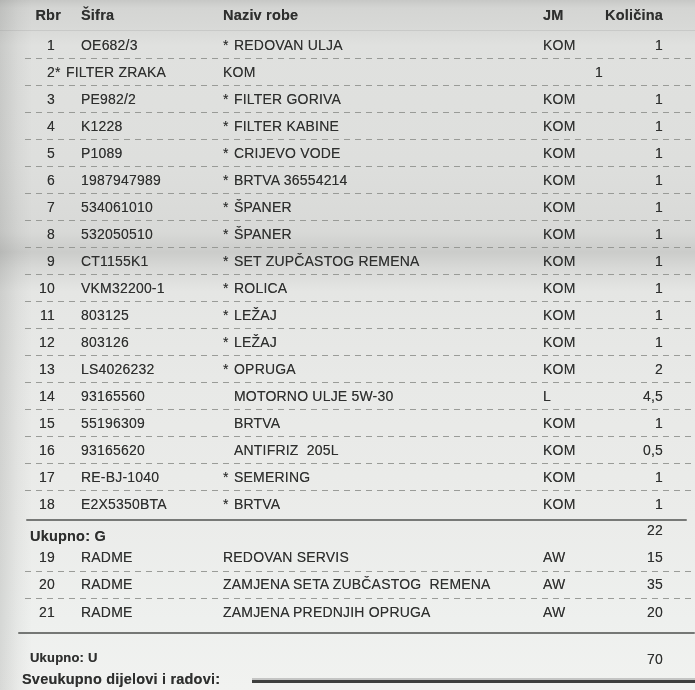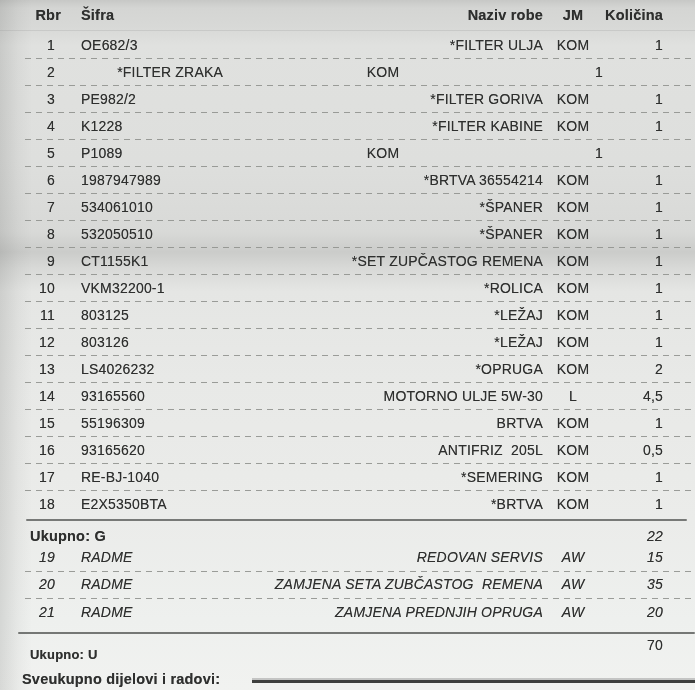--- a/index.html
+++ b/index.html
@@ -31,41 +31,41 @@
     grid-template-columns:55px 168px 320px 60px 60px;
     align-items:center;
     position:relative;
     font-size:14px;
     letter-spacing:.2px;
     text-shadow:0 0 .5px rgba(46,47,46,.55);
   }
   .c{min-height:1em;}
   .rbr{text-align:right;}
   .sifra{padding-left:26px;}
-  .naziv{white-space:pre;text-align:right;}
-  .jm{text-align:center;}
+  .naziv{white-space:pre;}
+  .jm{text-align:left;}
   .qty{text-align:right;}
   .star{display:inline-block;width:11px;}
   .header-row{height:30px;font-weight:bold;font-size:14.5px;border-bottom:1px solid rgba(150,152,150,.25);}
   .header-row .rbr{margin-right:-6px;}
   .part-row{height:27px;}
-  .labor-row{height:27.5px;font-style:italic;}
+  .labor-row{height:27.5px;}
   .sep::after{
     content:"";position:absolute;left:25px;right:0;bottom:-1px;height:1px;
     background:repeating-linear-gradient(to right,#91938f 0 6px,transparent 6px 11px);
     opacity:.9;
   }
   .hr{height:2px;background:#636563;margin:2px 8px 0 26px;border-radius:1px;opacity:.85;}
   .hr2{height:2px;background:#5f615f;margin:6px 0 0 18px;border-radius:1px;opacity:.85;}
   .subtotal{height:22px;}
   .subtotal .label{grid-column:1/4;padding-left:30px;font-weight:bold;font-size:14.5px;align-self:end;line-height:14px;}
-  .subtotal .qty{grid-column:5;align-self:start;margin-top:7px;font-style:italic;}
+  .subtotal .qty{grid-column:5;align-self:start;margin-top:1px;}
   .subtotal-u{height:28px;}
   .subtotal-u .label{grid-column:1/4;padding-left:30px;font-weight:bold;font-size:13px;align-self:end;line-height:15px;}
-  .subtotal-u .qty{grid-column:5;align-self:start;margin-top:3px;}
+  .subtotal-u .qty{grid-column:5;align-self:start;margin-top:17px;}
   .grand-row{position:relative;height:27px;padding-left:22px;padding-top:9px;box-sizing:border-box;
     font-weight:bold;font-size:14.5px;letter-spacing:.2px;text-shadow:0 0 .5px rgba(46,47,46,.55);}
   .grand-line{position:absolute;left:252px;right:0;top:18px;height:3px;background:#3e3f3e;
     box-shadow:0 -2px 0 rgba(62,63,62,.25);}
 </style>
 </head>
 <body>
 
 <div class="sheet">
 
@@ -73,21 +73,21 @@
     <div class="c rbr">Rbr</div>
     <div class="c sifra">Šifra</div>
     <div class="c naziv">Naziv robe</div>
     <div class="c jm">JM</div>
     <div class="c qty">Količina</div>
   </div>
 
   <div class="row part-row sep">
     <div class="c rbr">1</div>
     <div class="c sifra">OE682/3</div>
-    <div class="c naziv"><span class="star">*</span><span>FILTER ULJA</span></div>
+    <div class="c naziv"><span class="star">*</span><span>REDOVAN ULJA</span></div>
     <div class="c jm">KOM</div>
     <div class="c qty">1</div>
   </div>
 
   <div class="row part-row sep">
     <div class="c rbr">2</div>
     <div class="c naziv"><span class="star">*</span><span>FILTER ZRAKA</span></div>
     <div class="c jm">KOM</div>
     <div class="c qty">1</div>
   </div>
@@ -104,20 +104,21 @@
     <div class="c rbr">4</div>
     <div class="c sifra">K1228</div>
     <div class="c naziv"><span class="star">*</span><span>FILTER KABINE</span></div>
     <div class="c jm">KOM</div>
     <div class="c qty">1</div>
   </div>
 
   <div class="row part-row sep">
     <div class="c rbr">5</div>
     <div class="c sifra">P1089</div>
+    <div class="c naziv"><span class="star">*</span><span>CRIJEVO VODE</span></div>
     <div class="c jm">KOM</div>
     <div class="c qty">1</div>
   </div>
 
   <div class="row part-row sep">
     <div class="c rbr">6</div>
     <div class="c sifra">1987947989</div>
     <div class="c naziv"><span class="star">*</span><span>BRTVA 36554214</span></div>
     <div class="c jm">KOM</div>
     <div class="c qty">1</div>

